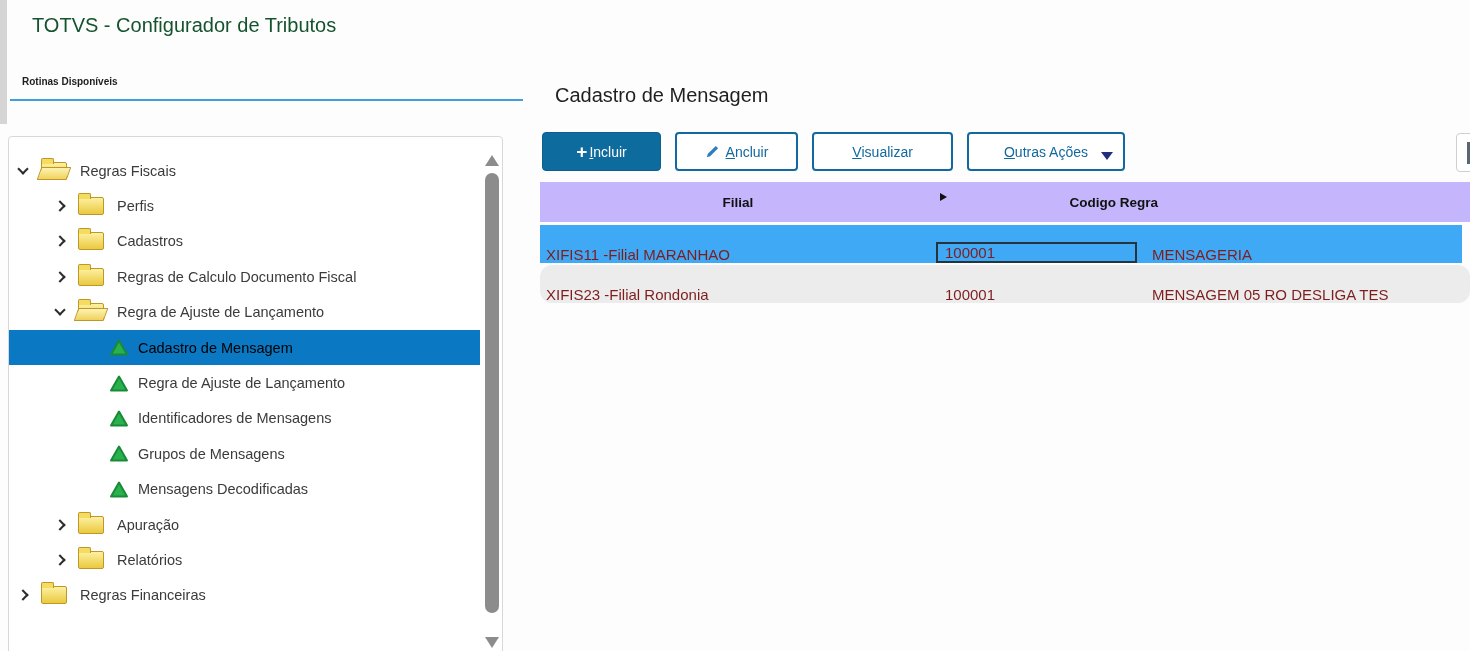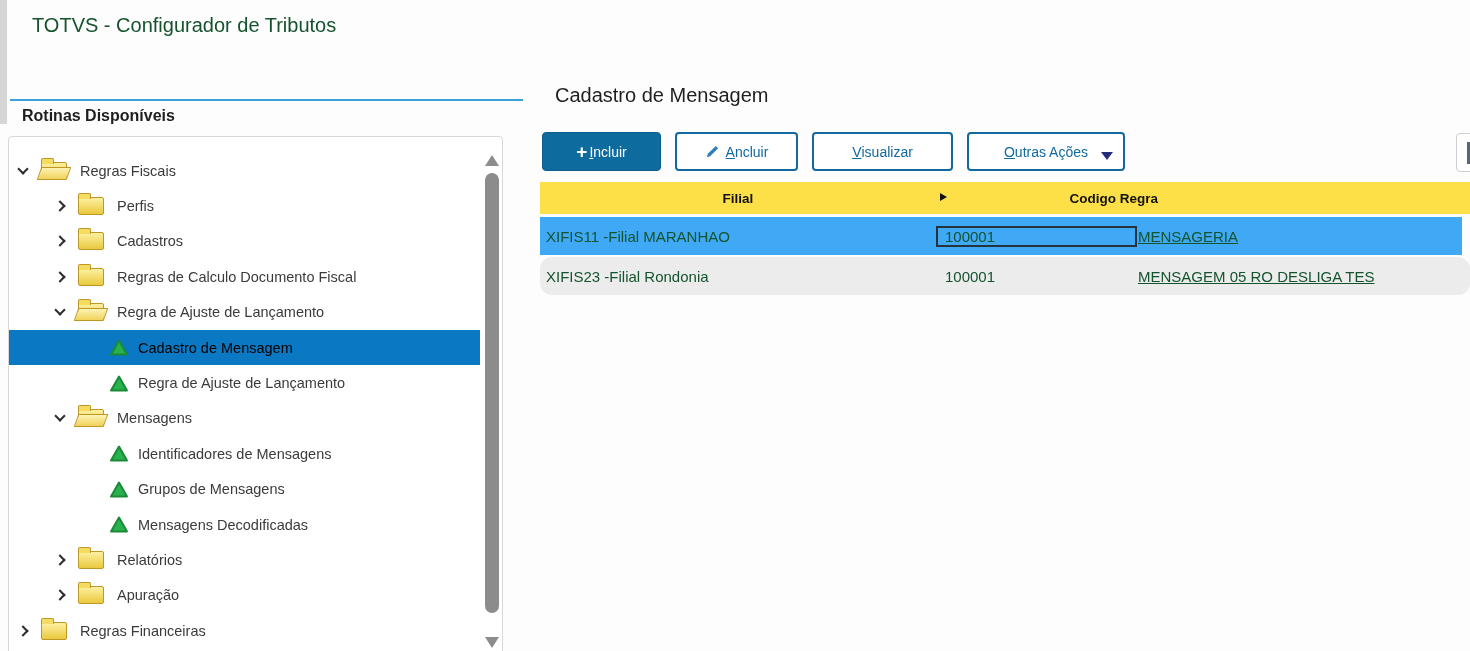--- a/index.html
+++ b/index.html
@@ -3,21 +3,21 @@
 <meta charset="utf-8">
 <style>
   * { margin:0; padding:0; box-sizing:border-box; }
   html,body { width:1470px; height:651px; overflow:hidden; background:#fdfdfd;
               font-family:"Liberation Sans", sans-serif; }
 
   .left-strip { position:absolute; left:0; top:0; width:7px; height:124px; background:#d5d5d5; }
 
   .app-title { position:absolute; left:32px; top:14px; font-size:20px; color:#14532d; }
 
-  .sidebar-title { position:absolute; left:22px; top:76px; font-size:16px; font-weight:bold; color:#1e1e1e;margin-top:31px; }
+  .sidebar-title { position:absolute; left:22px; top:76px; font-size:10px; font-weight:bold; color:#1e1e1e; }
   .sidebar-underline { position:absolute; left:10px; top:99px; width:513px; height:2px; background:#3da0d6; }
 
   
   .tree-panel { position:absolute; left:8px; top:136px; width:495px; height:520px;
                 background:#fff; border:1px solid #d8d8d8; border-radius:4px; }
   .tree { padding-top:16px;text-align:center; }
   .tree-row { display:flex; align-items:center; height:35.4px; font-size:14.5px; color:#3b3b3b; cursor:default; }
   .tree-row.lvl0 { padding-left:10px; }
   .tree-row.lvl1 { padding-left:47px; }
   .tree-row.lvl2 { padding-left:100px; }
@@ -65,36 +65,36 @@
   .caret-down { position:absolute; right:10px; bottom:9px; width:0; height:0;
                 border-left:6px solid transparent; border-right:6px solid transparent;
                 border-top:8px solid #232d7c; }
 
   .partial-btn { position:absolute; left:1456px; top:133px; width:22px; height:39px;
                  background:#fff; border:1px solid #cfcfcf; border-radius:4px; overflow:hidden; }
   .partial-btn .glyph-cut { position:absolute; left:10px; top:8px; width:10px; height:22px; background:#5a6772; }
 
   
   .grid { position:absolute; left:540px; top:182px; right:0; }
-  .grid-header { display:flex; height:32px; background:#fde047; align-items:center;
+  .grid-header { display:flex; height:40px; background:#c4b5fd; align-items:center;
                  font-size:13.5px; font-weight:bold; color:#111; position:relative; }
   .col-filial { width:396px; text-align:center; }
   .col-codigo { width:222px; text-align:right; }
   .col-desc { flex:1; }
   .marker { position:absolute; left:400px; top:11px; width:0; height:0;
             border-left:7px solid #111; border-top:4.5px solid transparent; border-bottom:4.5px solid transparent; }
 
-  .grid-row { display:flex; height:38px; align-items:center; font-size:15px; color:#14532d; margin-top:2px; }
+  .grid-row { display:flex; height:38px; align-items:flex-end; font-size:15px; color:#7f1d1d; margin-top:2px; }
   .grid-row.selected { background:#3fa9f5; margin-right:8px; margin-top:3px; }
   .grid-row.alt { background:#ececec;border-radius:12px; }
   .cell { display:flex; align-items:center; }
   .cell-filial { width:396px; padding-left:6px; }
   .cell-codigo { width:201px; padding-left:9px; }
   .cell-codigo.focused { border:2px solid #24333c; padding-left:7px; }
-  .cell-desc { flex:1; padding-left:1px; white-space:nowrap; overflow:hidden;text-decoration:underline; }
+  .cell-desc { flex:1; padding-left:15px; white-space:nowrap; overflow:hidden; }
 </style>
 </head>
 <body>
 
 <div class="left-strip"></div>
 
 <div class="app-title">TOTVS - Configurador de Tributos</div>
 
 <div class="sidebar-title">Rotinas Disponíveis</div>
 <div class="sidebar-underline"></div>
@@ -139,25 +139,20 @@
       <span>Cadastro de Mensagem</span>
     </div>
 
     <div class="tree-row lvl2">
       <svg class="tri-icon" viewBox="0 0 20 19">
         <path d="M10 2.5 L18 16.5 H2 Z" fill="#28b14c" stroke="#1a8a38" stroke-width="2" stroke-linejoin="round"></path>
       </svg>
       <span>Regra de Ajuste de Lançamento</span>
     </div>
 
-    <div class="tree-row lvl1">
-      <span class="chev down"></span>
-      <span class="folder open"></span>
-      <span>Mensagens</span>
-    </div>
 
     <div class="tree-row lvl2">
       <svg class="tri-icon" viewBox="0 0 20 19">
         <path d="M10 2.5 L18 16.5 H2 Z" fill="#28b14c" stroke="#1a8a38" stroke-width="2" stroke-linejoin="round"></path>
       </svg>
       <span>Identificadores de Mensagens</span>
     </div>
 
     <div class="tree-row lvl2">
       <svg class="tri-icon" viewBox="0 0 20 19">
@@ -169,27 +164,27 @@
     <div class="tree-row lvl2">
       <svg class="tri-icon" viewBox="0 0 20 19">
         <path d="M10 2.5 L18 16.5 H2 Z" fill="#28b14c" stroke="#1a8a38" stroke-width="2" stroke-linejoin="round"></path>
       </svg>
       <span>Mensagens Decodificadas</span>
     </div>
 
     <div class="tree-row lvl1">
       <span class="chev right"></span>
       <span class="folder"></span>
+      <span>Apuração</span>
+    </div>
+
+    <div class="tree-row lvl1">
+      <span class="chev right"></span>
+      <span class="folder"></span>
       <span>Relatórios</span>
-    </div>
-
-    <div class="tree-row lvl1">
-      <span class="chev right"></span>
-      <span class="folder"></span>
-      <span>Apuração</span>
     </div>
 
     <div class="tree-row lvl0">
       <span class="chev right"></span>
       <span class="folder"></span>
       <span>Regras Financeiras</span>
     </div>
 
   </div>
 

